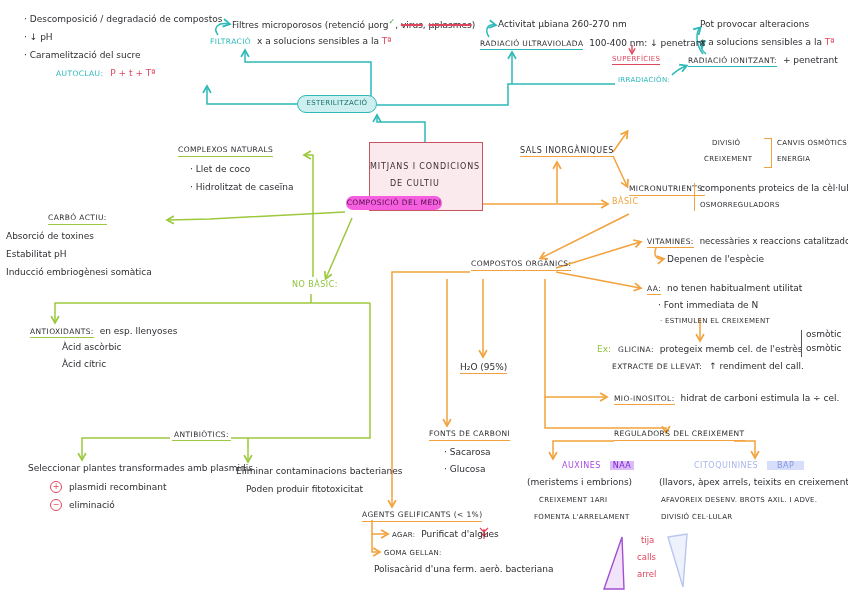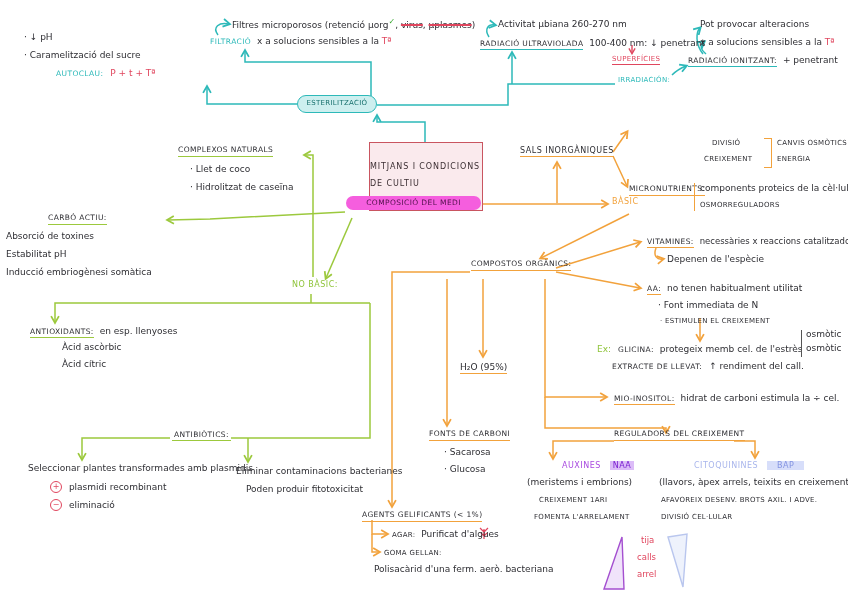--- a/index.html
+++ b/index.html
@@ -22,22 +22,22 @@
   .chk{color:#3aa832;font-size:8px;vertical-align:super;}
   .bullet::before{content:"·  ";}
   .circ{display:inline-block;width:10px;height:10px;border:1.3px solid #e0465e;border-radius:50%;
         color:#e0465e;font-size:8px;line-height:9px;text-align:center;vertical-align:middle;}
   .oval{position:absolute;z-index:2;border-radius:9px;text-align:center;}
   #steril-node{left:297px;top:95px;width:78px;height:16px;background:#cdefef;border:1.6px solid #2db9b9;
         color:#17706d;font-size:7px;letter-spacing:.3px;line-height:15px;}
   #center-box{position:absolute;left:369px;top:142px;width:112px;height:48px;background:#faeaed;
         border:1.6px solid #c95560;z-index:2;text-align:left;color:#3c2f33;
         font-size:8px;letter-spacing:.9px;padding-top:19px;}
-  #center-box .bl{margin-top:8px;}
-  #comp-node{left:346px;top:196px;width:135px;height:14px;background:#f55ede;border-radius:8px;
+  #center-box .bl{margin-top:8px;margin-left:20px;}
+  #comp-node{left:346px;top:196px;width:96px;height:14px;background:#f55ede;border-radius:8px;
         color:#50104a;font-size:7.5px;letter-spacing:.4px;line-height:14px;}
   .vbar{position:absolute;z-index:2;border-left:1.4px solid #f2a23c;width:0;}
   .bracket{position:absolute;z-index:2;width:7px;border:1.4px solid #f2a23c;border-left:none;}
   .brace-dark{position:absolute;z-index:2;border-left:1.1px solid #555;width:0;}
   .tag-naa{background:#dcbcf8;color:#7a1fd0;padding:0 3px;font-size:8px;letter-spacing:.5px;}
   .tag-bap{background:#d7defa;color:#8494e2;padding:0 10px;font-size:8px;letter-spacing:.5px;}
 </style>
 </head>
 <body>
 
@@ -116,20 +116,21 @@
     </g>
 
     <polygon points="604,589 622,537 624,589" fill="#f0e3fa" stroke="#a44fd0" stroke-width="1.4"></polygon>
     <polygon points="668,537 687,534 683,587" fill="#eef2fc" stroke="#b9c6ee" stroke-width="1.4"></polygon>
 
     <g stroke="#e0465e" stroke-width="1.2" fill="none">
       <path d="M484,539 L484,529 M484,532 L480,528 M484,532 L488,528 M484,536 L481,533 M484,536 L487,533"></path>
     </g>
   </svg>
 
+  <div class="lbl bullet" style="left:24px;top:14px">Descomposició / degradació de compostos</div>
   <div class="lbl bullet" style="left:24px;top:32px">↓ pH</div>
   <div class="lbl bullet" style="left:24px;top:50px">Caramelització del sucre</div>
   <div class="lbl" style="left:56px;top:68px">
     <span class="caps c-t">AUTOCLAU:</span>
     <span class="c-r ml4">P + t + Tª</span>
   </div>
 
   <div class="lbl" style="left:232px;top:17px">
     <span>Filtres microporosos (retenció μorg</span><span class="chk">✓</span><span>, </span><span class="strike">virus</span><span>, </span><span class="strike">μplasmes</span><span>)</span>
   </div>

